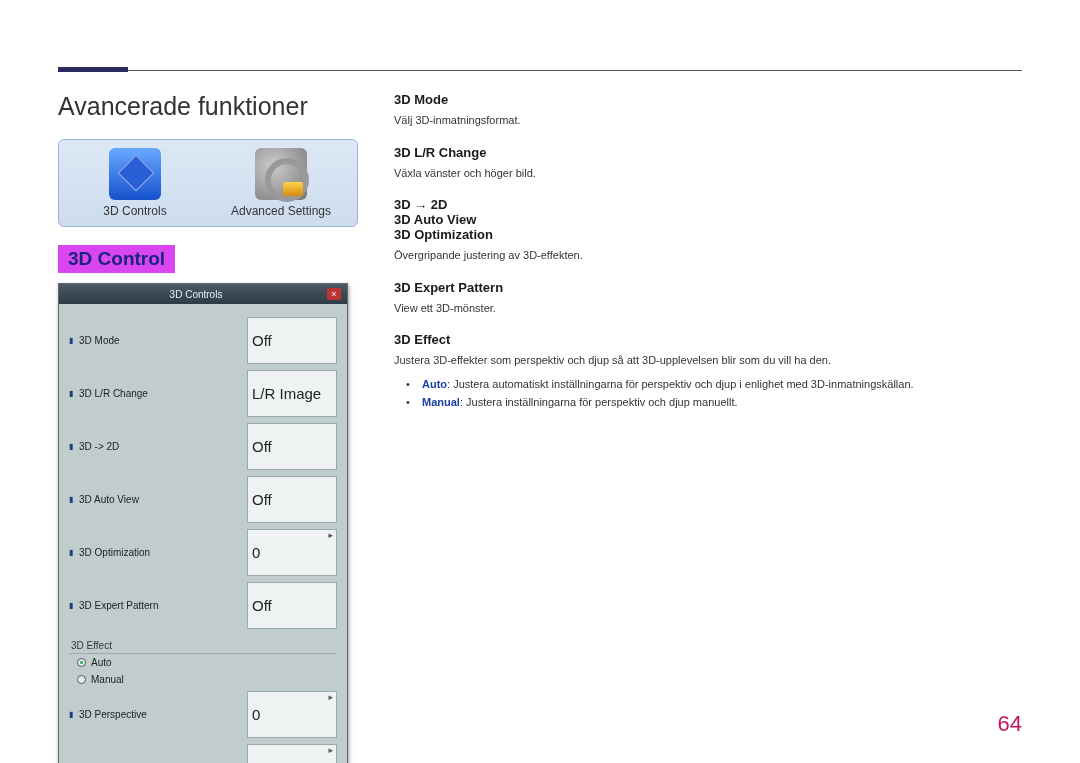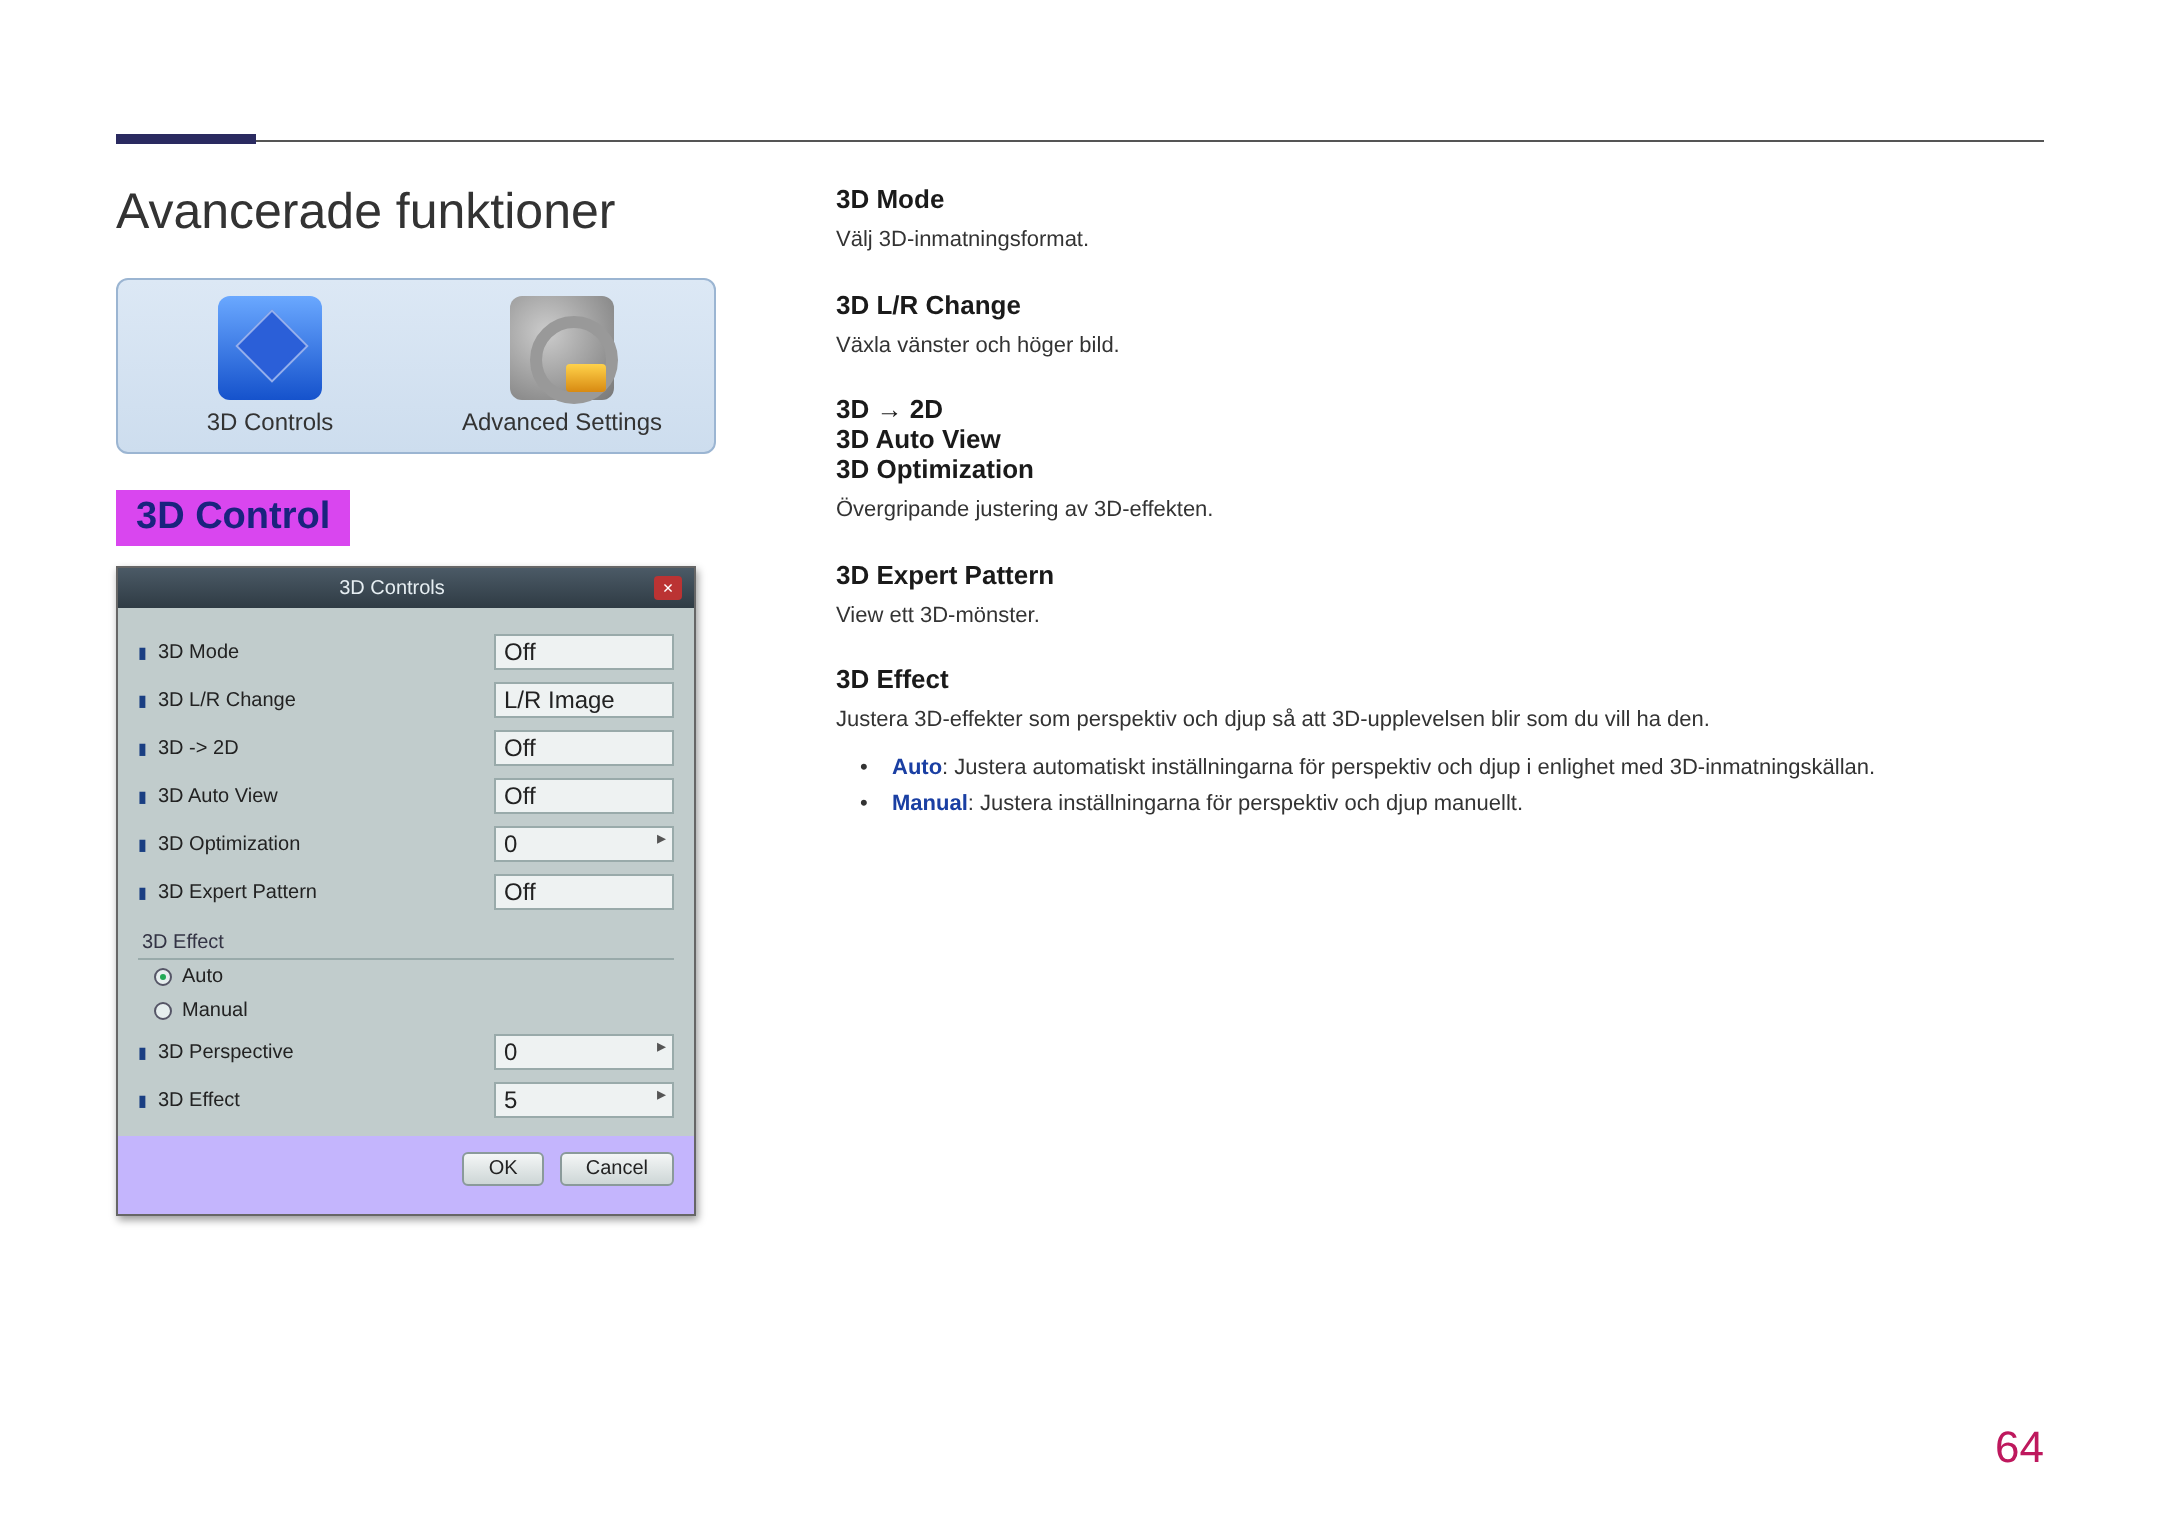--- a/index.html
+++ b/index.html
@@ -19,21 +19,21 @@
   .page-accent {
     position: absolute;
     left: 58px; top: 67px;
     width: 70px; height: 5px;
     background: #2a2a60;
   }
   .content {
     position: absolute;
     left: 58px; right: 58px; top: 92px; bottom: 60px;
     display: flex;
-    gap: 60px;
+    gap: 36px;
   }
   .left-col { width: 300px; flex: none; }
   .right-col { flex: 1; }
   h1.title {
     font-size: 25px;
     font-weight: 500;
     color: #333;
     margin-bottom: 18px;
   }
   
@@ -115,23 +115,23 @@
   .dlg-row{
     display:flex; align-items:center;
     padding:3px 0;
   }
   .dlg-row .bullet{ width:8px; color:#1a3e82; font-size:8px; }
   .dlg-row .lab{ flex:1; padding-left:2px; }
   .dlg-row .val{
     width:90px;
     background:#eef2f2;
     border:1px solid #9aa;
-    padding:1px 4px;
+    padding:14px 4px;
     position:relative;
-    font-size:12px;
+    font-size:15px;
   }
   .dlg-row .val.spin::after{
     content:"▸"; position:absolute; right:3px; top:0;
     font-size:9px; color:#555;
   }
   .dlg-group-label{
     color:#334; margin-top:6px; padding:2px 0 2px 2px;
     border-bottom:1px solid #9aa;
   }
   .radio-row{ display:flex; align-items:center; gap:5px; padding:3px 0 3px 8px;}

